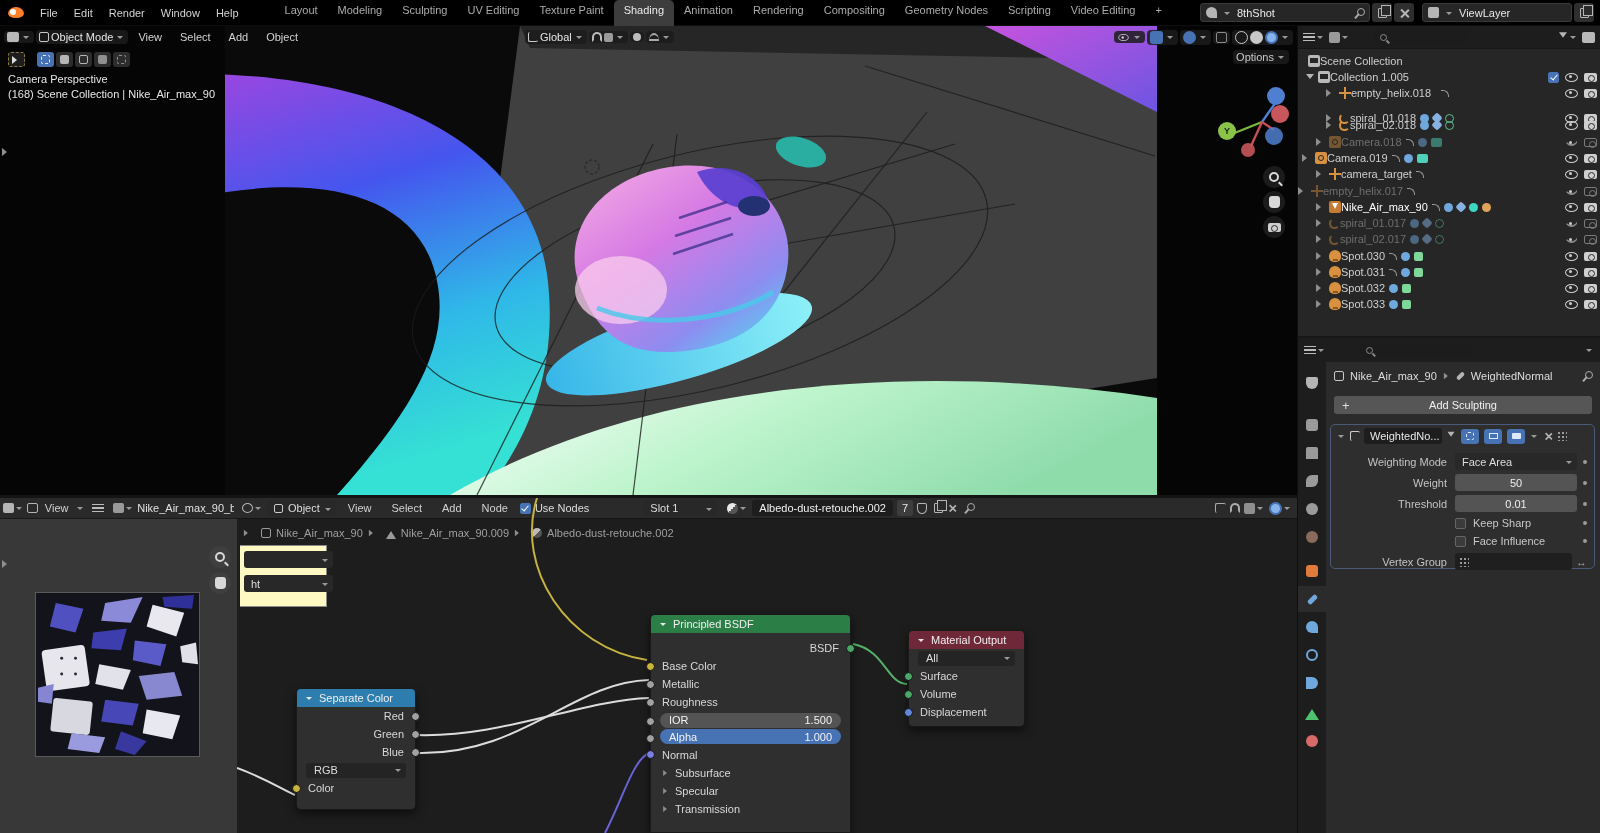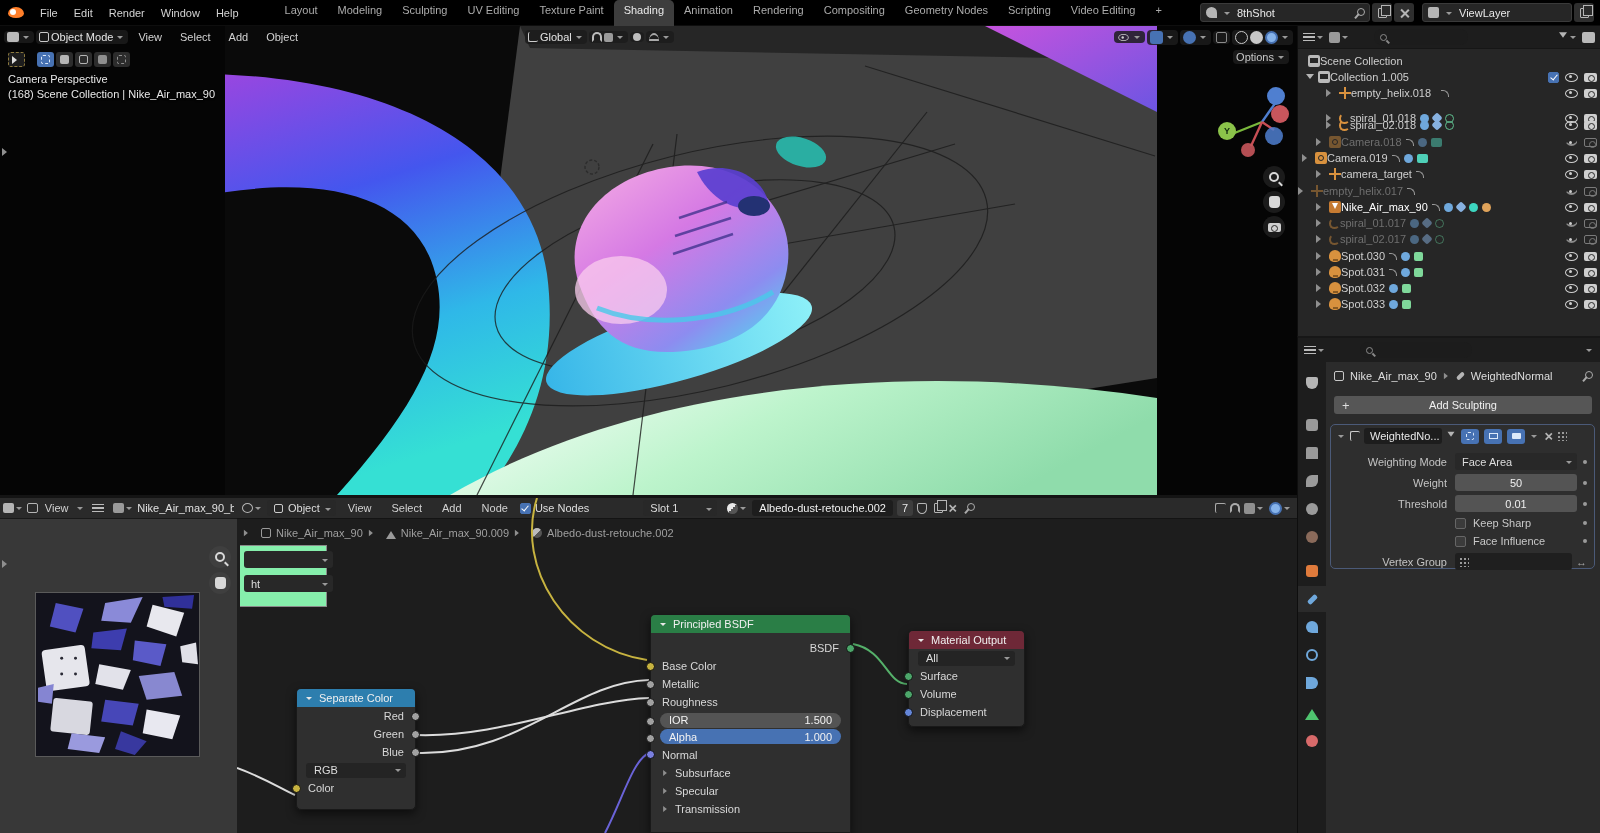--- a/index.html
+++ b/index.html
@@ -778,21 +778,21 @@
       <span class="sq" style="width:10px;height:10px;border:1.3px solid #9a9a9a"></span>
       <span>Nike_Air_max_90</span>
       <span class="tri r" style="transform:scale(.8)"></span>
       <span class="sq" style="width:0;height:0;border:5px solid transparent;border-bottom:8px solid #9a9a9a;border-radius:0"></span>
       <span>Nike_Air_max_90.009</span>
       <span class="tri r" style="transform:scale(.8)"></span>
       <span class="sq" style="width:10px;height:10px;border-radius:50%;background:linear-gradient(135deg,#bbb 50%,#555 50%)"></span>
       <span>Albedo-dust-retouche.002</span>
     </div>
 
-    <div class="abs" style="left:3px;top:47px;width:87px;height:62px;background:#86efac;border:1px solid #8a8a8a;border-left:none">
+    <div class="abs" style="left:3px;top:47px;width:87px;height:62px;background:#fef9c3;border:1px solid #8a8a8a;border-left:none">
       <div class="dd" style="width:89px;margin:5px 0 0 4px;height:17px"></div>
       <div class="dd" style="width:89px;margin:5px 0 0 4px;height:17px">
           <span>ht</span>
         </div>
     </div>
 
     <svg class="abs" style="left:0;top:0;pointer-events:none" width="1060" height="335" viewBox="0 0 1060 335">
       <path d="M 300,0 C 278,70 330,150 410,162" stroke="#c7b340" stroke-width="2" fill="none"></path>
       <path d="M 179,237 C 265,240 345,202 412,200" stroke="#dcdcdc" stroke-width="2" fill="none"></path>
       <path d="M 179,255 C 285,258 335,184 412,182" stroke="#dcdcdc" stroke-width="2" fill="none"></path>

